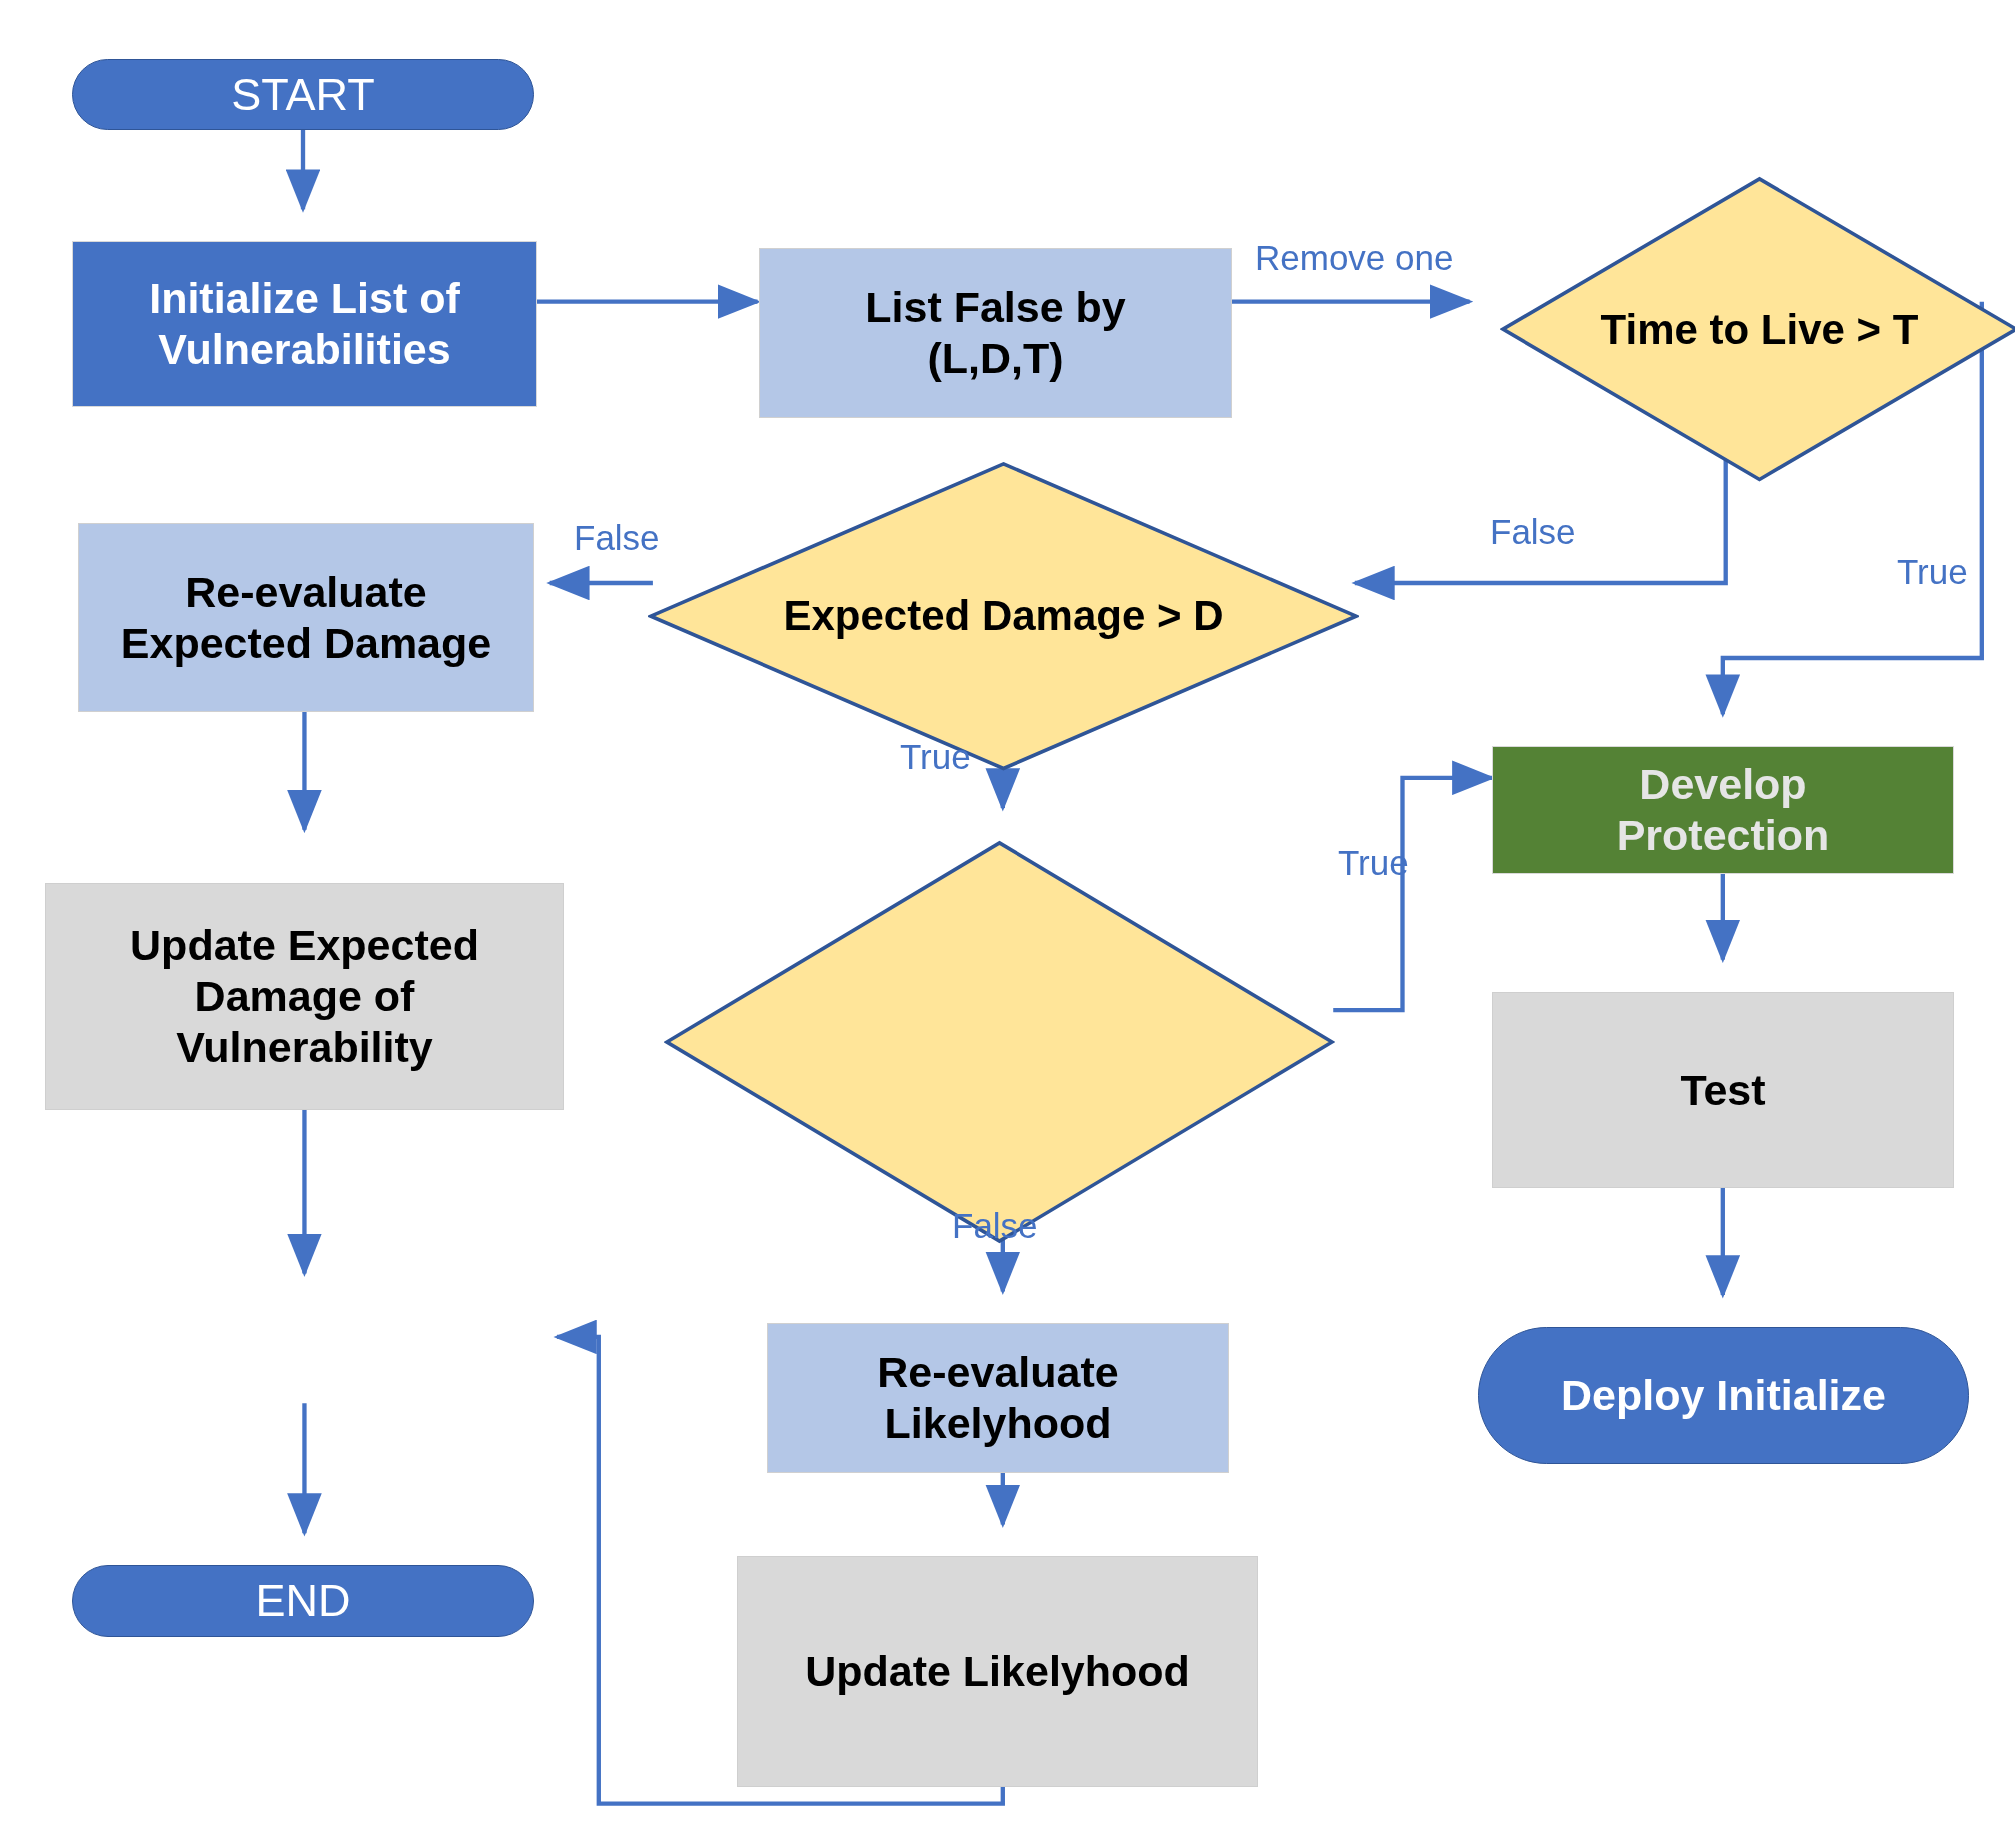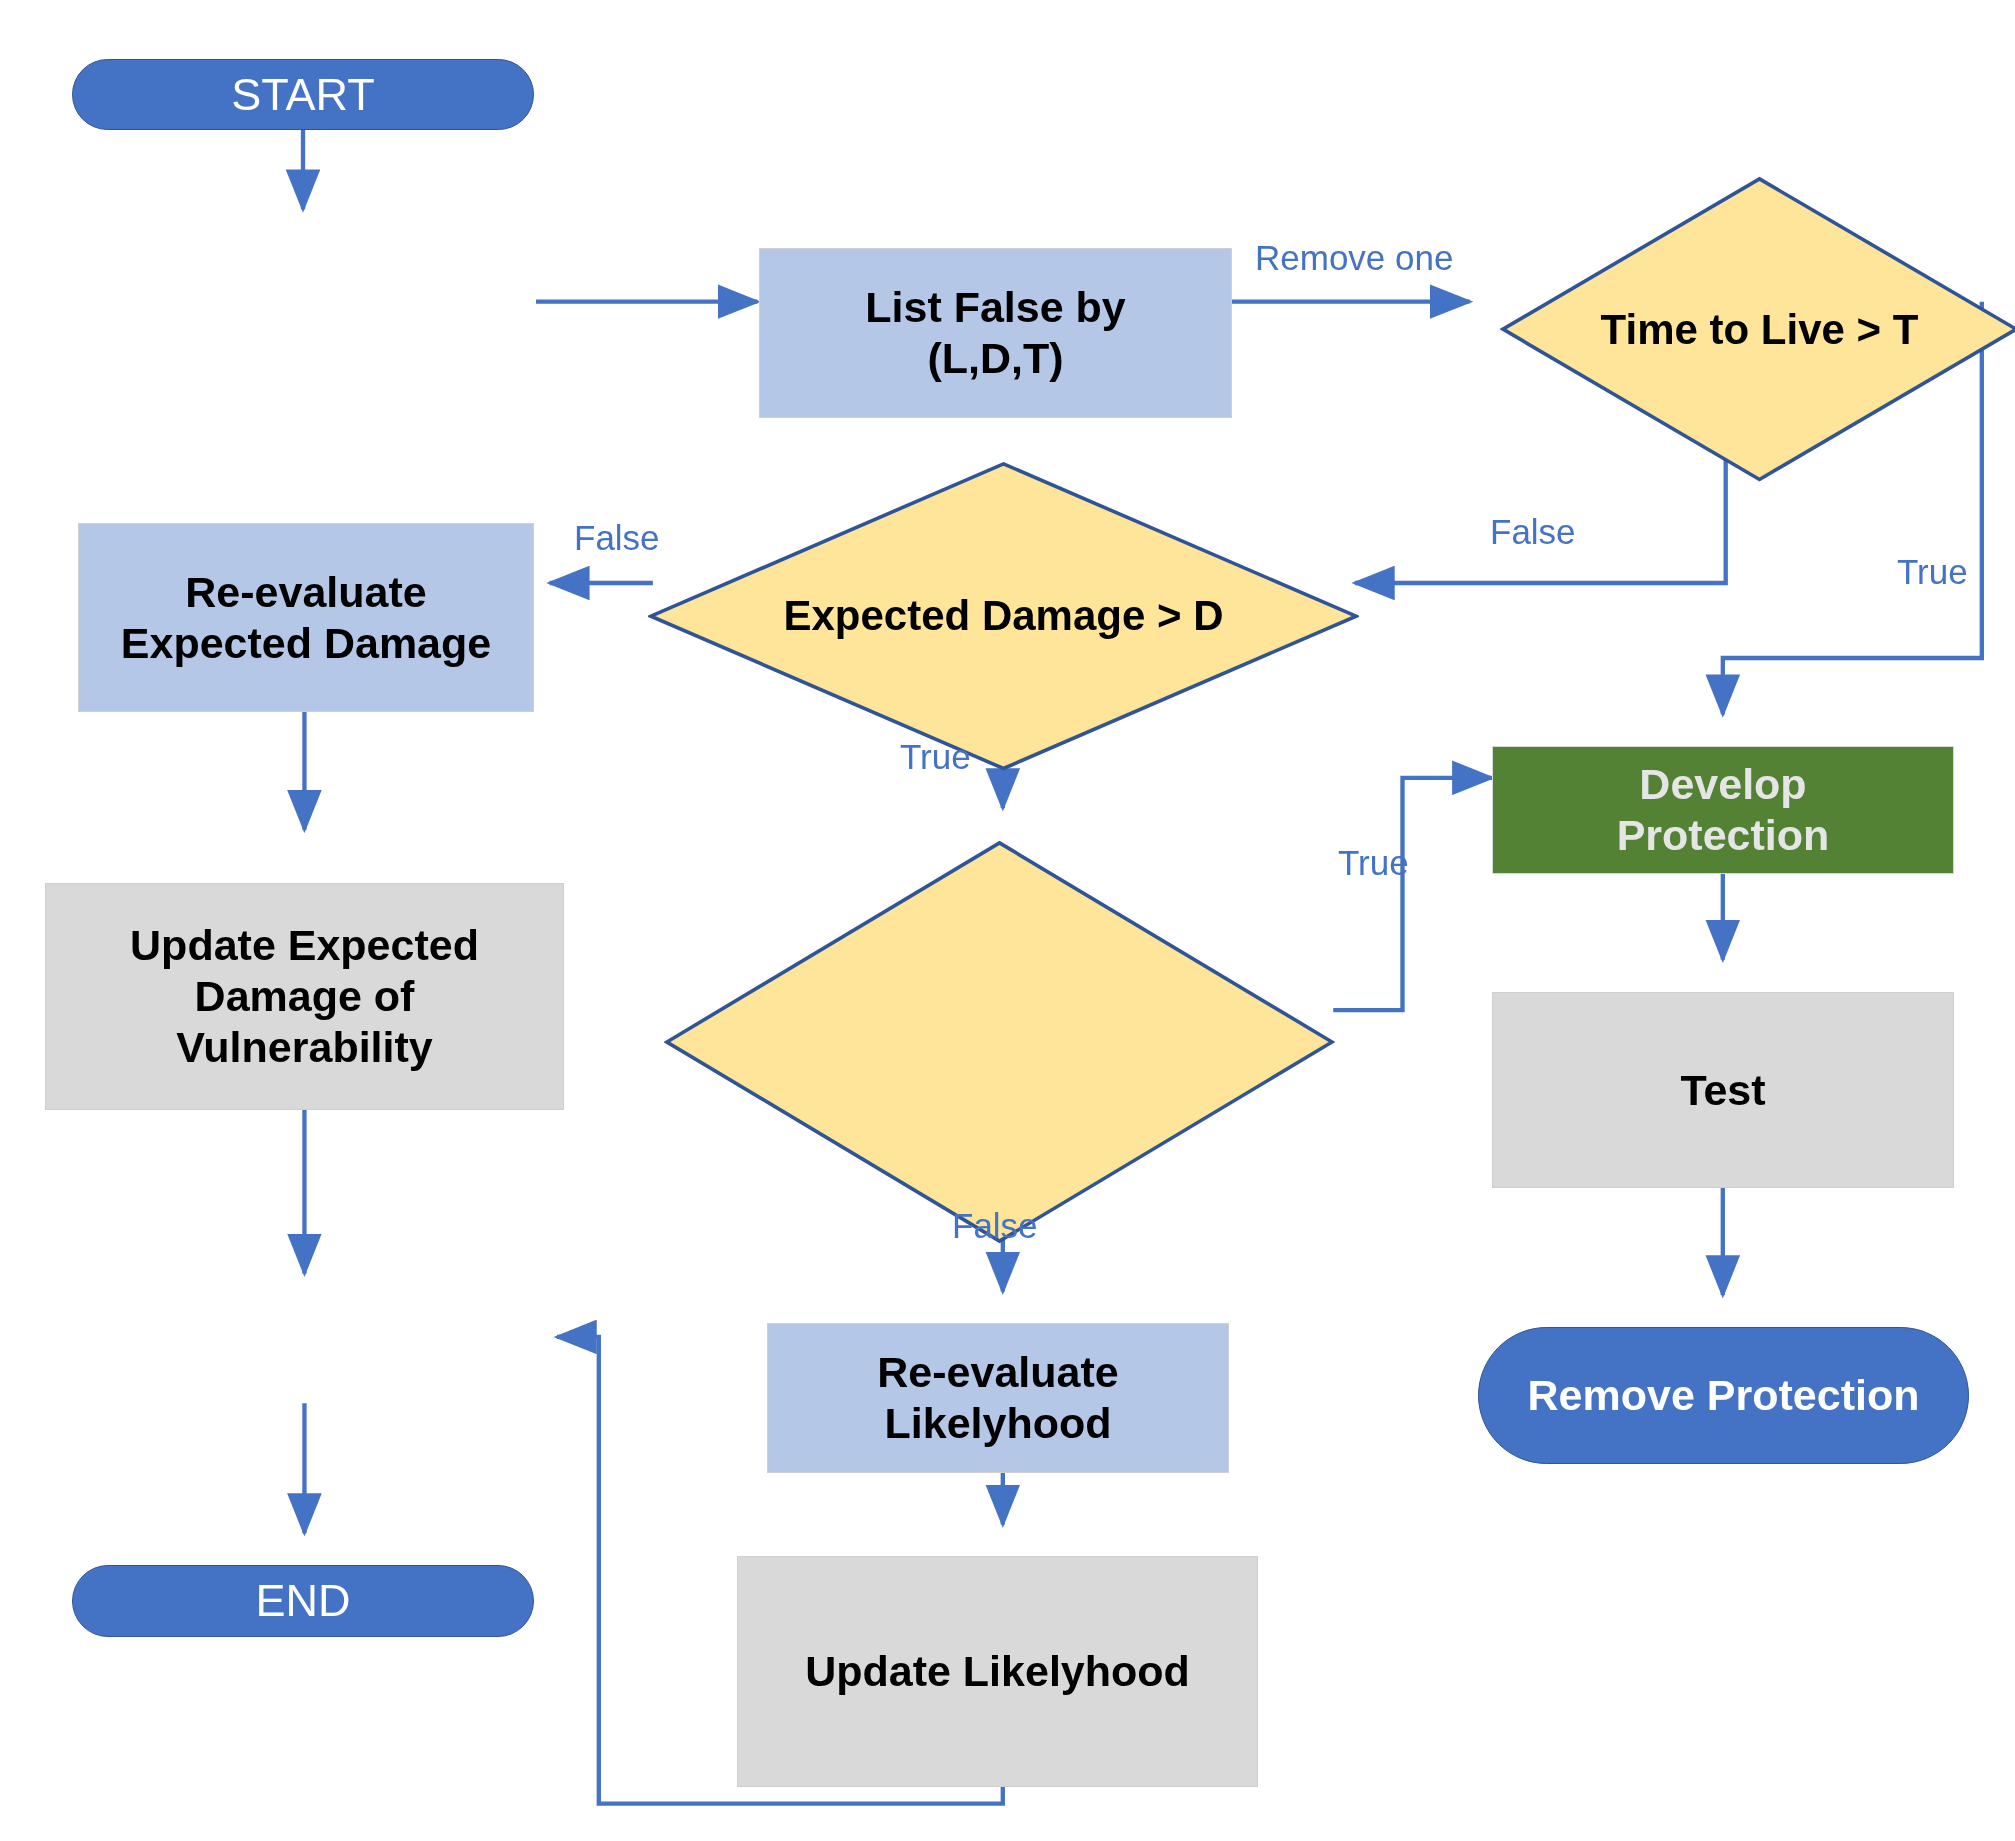--- a/index.html
+++ b/index.html
@@ -162,20 +162,24 @@
   <div class="edge-label" style="left:900px; top:737px;">True</div>
 
   <div class="edge-label" style="left:1338px; top:843px;">True</div>
 
   <div class="edge-label" style="left:952px; top:1206px;">False</div>
 
   <div class="node term" style="left:72px; top:27.4px; width:462px; height:71px;">
     <span class="txt">START</span>
   </div>
 
+  <div class="node proc-dark" style="left:72px; top:209px; width:465px; height:166px;">
+    <span class="txt">Initialize List of
+Vulnerabilities</span>
+  </div>
 
   <div class="node proc-light" style="left:759px; top:216px; width:473px; height:170px;">
     <span class="txt">List False by
 (L,D,T)</span>
   </div>
 
   <div class="node decision" style="left:1500px; top:144px; width:519px; height:307px;">
     <svg class="dia" viewBox="0 0 720 425" preserveAspectRatio="none">
       <polygon points="360,4 716,212.5 360,421 4,212.5" fill="#FFE599" stroke="#2F5597" stroke-width="5"></polygon>
     </svg>
@@ -215,21 +219,21 @@
     <span class="txt">Test</span>
   </div>
 
 
   <div class="node proc-light" style="left:767px; top:1291px; width:462px; height:150px;">
     <span class="txt">Re-evaluate
 Likelyhood</span>
   </div>
 
   <div class="node term" style="left:1478px; top:1295px; width:491px; height:137px; font-weight:bold; font-size:43px;">
-    <span class="txt">Remove Protection</span>
+    <span class="txt">Deploy Initialize</span>
   </div>
 
   <div class="node term" style="left:72px; top:1533px; width:462px; height:72px;">
     <span class="txt">END</span>
   </div>
 
   <div class="node proc-grey" style="left:737px; top:1524px; width:521px; height:231px;">
     <span class="txt">Update Likelyhood</span>
   </div>
 

